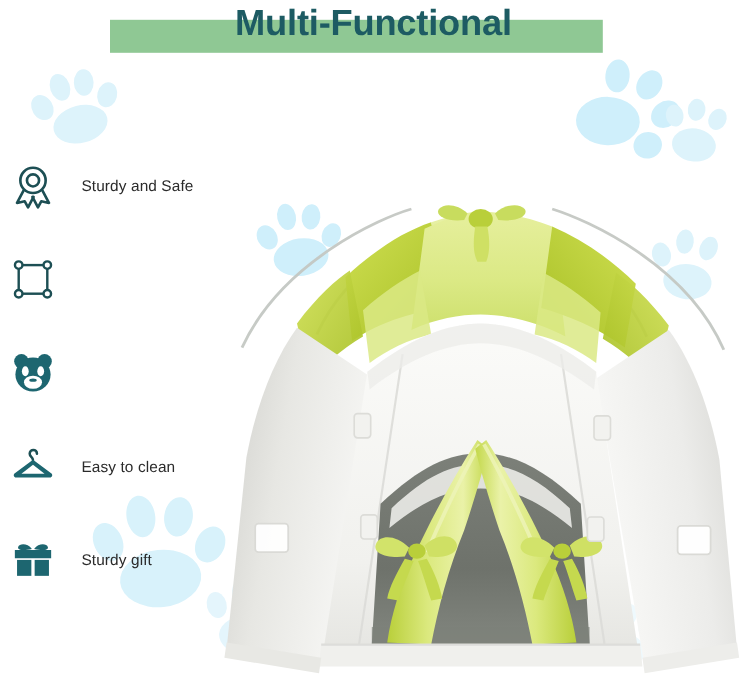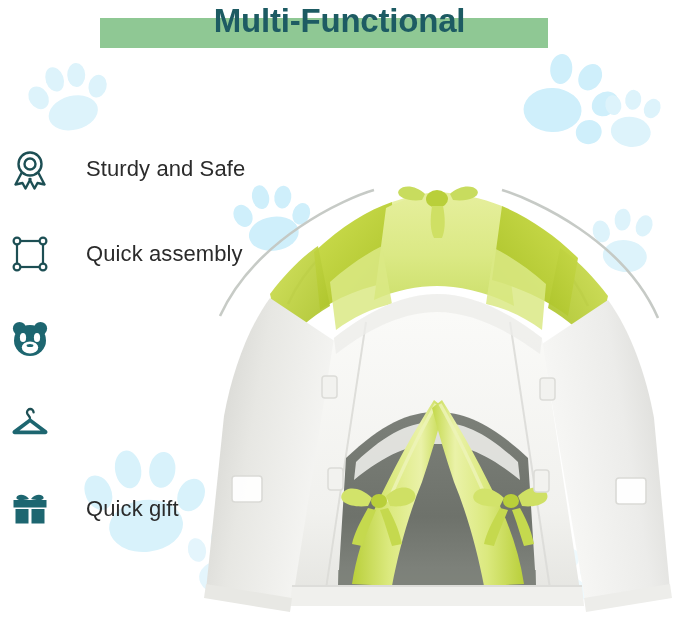--- a/index.html
+++ b/index.html
@@ -57,22 +57,22 @@
   .feature-icon {
     width: 44px; height: 44px;
     margin-left: 8px;
     flex: 0 0 44px;
     display: flex;
     align-items: center;
     justify-content: center;
   }
   .feature-icon svg { display: block; }
   .feature-label {
-    margin-left: 34px;
-    font-size: 22px;
+    margin-left: 22px;
+    font-size: 14px;
     color: #2b2b2b;
     white-space: nowrap;
     letter-spacing: 0.1px;
   }
 
   
   #product-photo {
     position: absolute;
     left: 196px; top: 186px;
     width: 483px; height: 433px;
@@ -208,21 +208,20 @@
     <div class="feature-row">
       <span class="feature-icon">
         <svg width="40" height="40" viewBox="0 0 40 40" fill="none" stroke="#1d4f54" stroke-width="2.2">
           <rect x="7" y="7" width="26" height="26"></rect>
           <circle cx="7" cy="7" r="3.4" fill="#ffffff"></circle>
           <circle cx="33" cy="7" r="3.4" fill="#ffffff"></circle>
           <circle cx="7" cy="33" r="3.4" fill="#ffffff"></circle>
           <circle cx="33" cy="33" r="3.4" fill="#ffffff"></circle>
         </svg>
       </span>
-      <span class="feature-label">Quick assembly</span>
     </div>
 
     <div class="feature-row">
       <span class="feature-icon">
         <svg width="42" height="42" viewBox="0 0 42 42">
           <g fill="#1d6670">
             <circle cx="10.5" cy="10.5" r="6.6"></circle>
             <circle cx="31.5" cy="10.5" r="6.6"></circle>
             <ellipse cx="21" cy="22.5" rx="16" ry="15.5"></ellipse>
           </g>
@@ -236,35 +235,36 @@
 
 
     <div class="feature-row">
       <span class="feature-icon">
         <svg width="42" height="42" viewBox="0 0 42 42">
           <path d="M21 15.5 C21 12.5 18 12.4 18 9.6 C18 7.4 19.6 6 21.3 6 C23.1 6 24.6 7.5 24.6 9.4" fill="none" stroke="#1d4f54" stroke-width="2.3" stroke-linecap="round"></path>
           <path d="M21 15 L37.5 27.3 C39.3 28.6 38.5 31.2 36.3 31.2 L5.7 31.2 C3.5 31.2 2.7 28.6 4.5 27.3 Z" fill="#1d6670"></path>
           <path d="M21 19.6 L31.5 27.6 L10.5 27.6 Z" fill="#ffffff"></path>
         </svg>
       </span>
+      <span class="feature-label">Easy to clean</span>
     </div>
 
     <div class="feature-row">
       <span class="feature-icon">
         <svg width="42" height="42" viewBox="0 0 42 42">
           <g fill="#1d6670">
             <path d="M20 11 C16 5.5 8.5 6 7.5 9.2 C6.6 12.2 12.5 12.8 20 11 Z"></path>
             <path d="M22 11 C26 5.5 33.5 6 34.5 9.2 C35.4 12.2 29.5 12.8 22 11 Z"></path>
             <rect x="4.5" y="12" width="33" height="7.5"></rect>
             <rect x="6.5" y="21" width="13" height="14.5"></rect>
             <rect x="22.5" y="21" width="13" height="14.5"></rect>
           </g>
         </svg>
       </span>
-      <span class="feature-label">Quick gift</span>
+      <span class="feature-label">Sturdy gift</span>
     </div>
   </div>
 
   <div id="product-photo">
     <svg width="483" height="433" viewBox="0 0 483 433">
       <defs>
         <linearGradient id="gTopLight" x1="0" y1="0" x2="0" y2="1">
           <stop offset="0%" stop-color="#e6ef9d"></stop>
           <stop offset="55%" stop-color="#dbe985"></stop>
           <stop offset="100%" stop-color="#ccdf6a"></stop>

